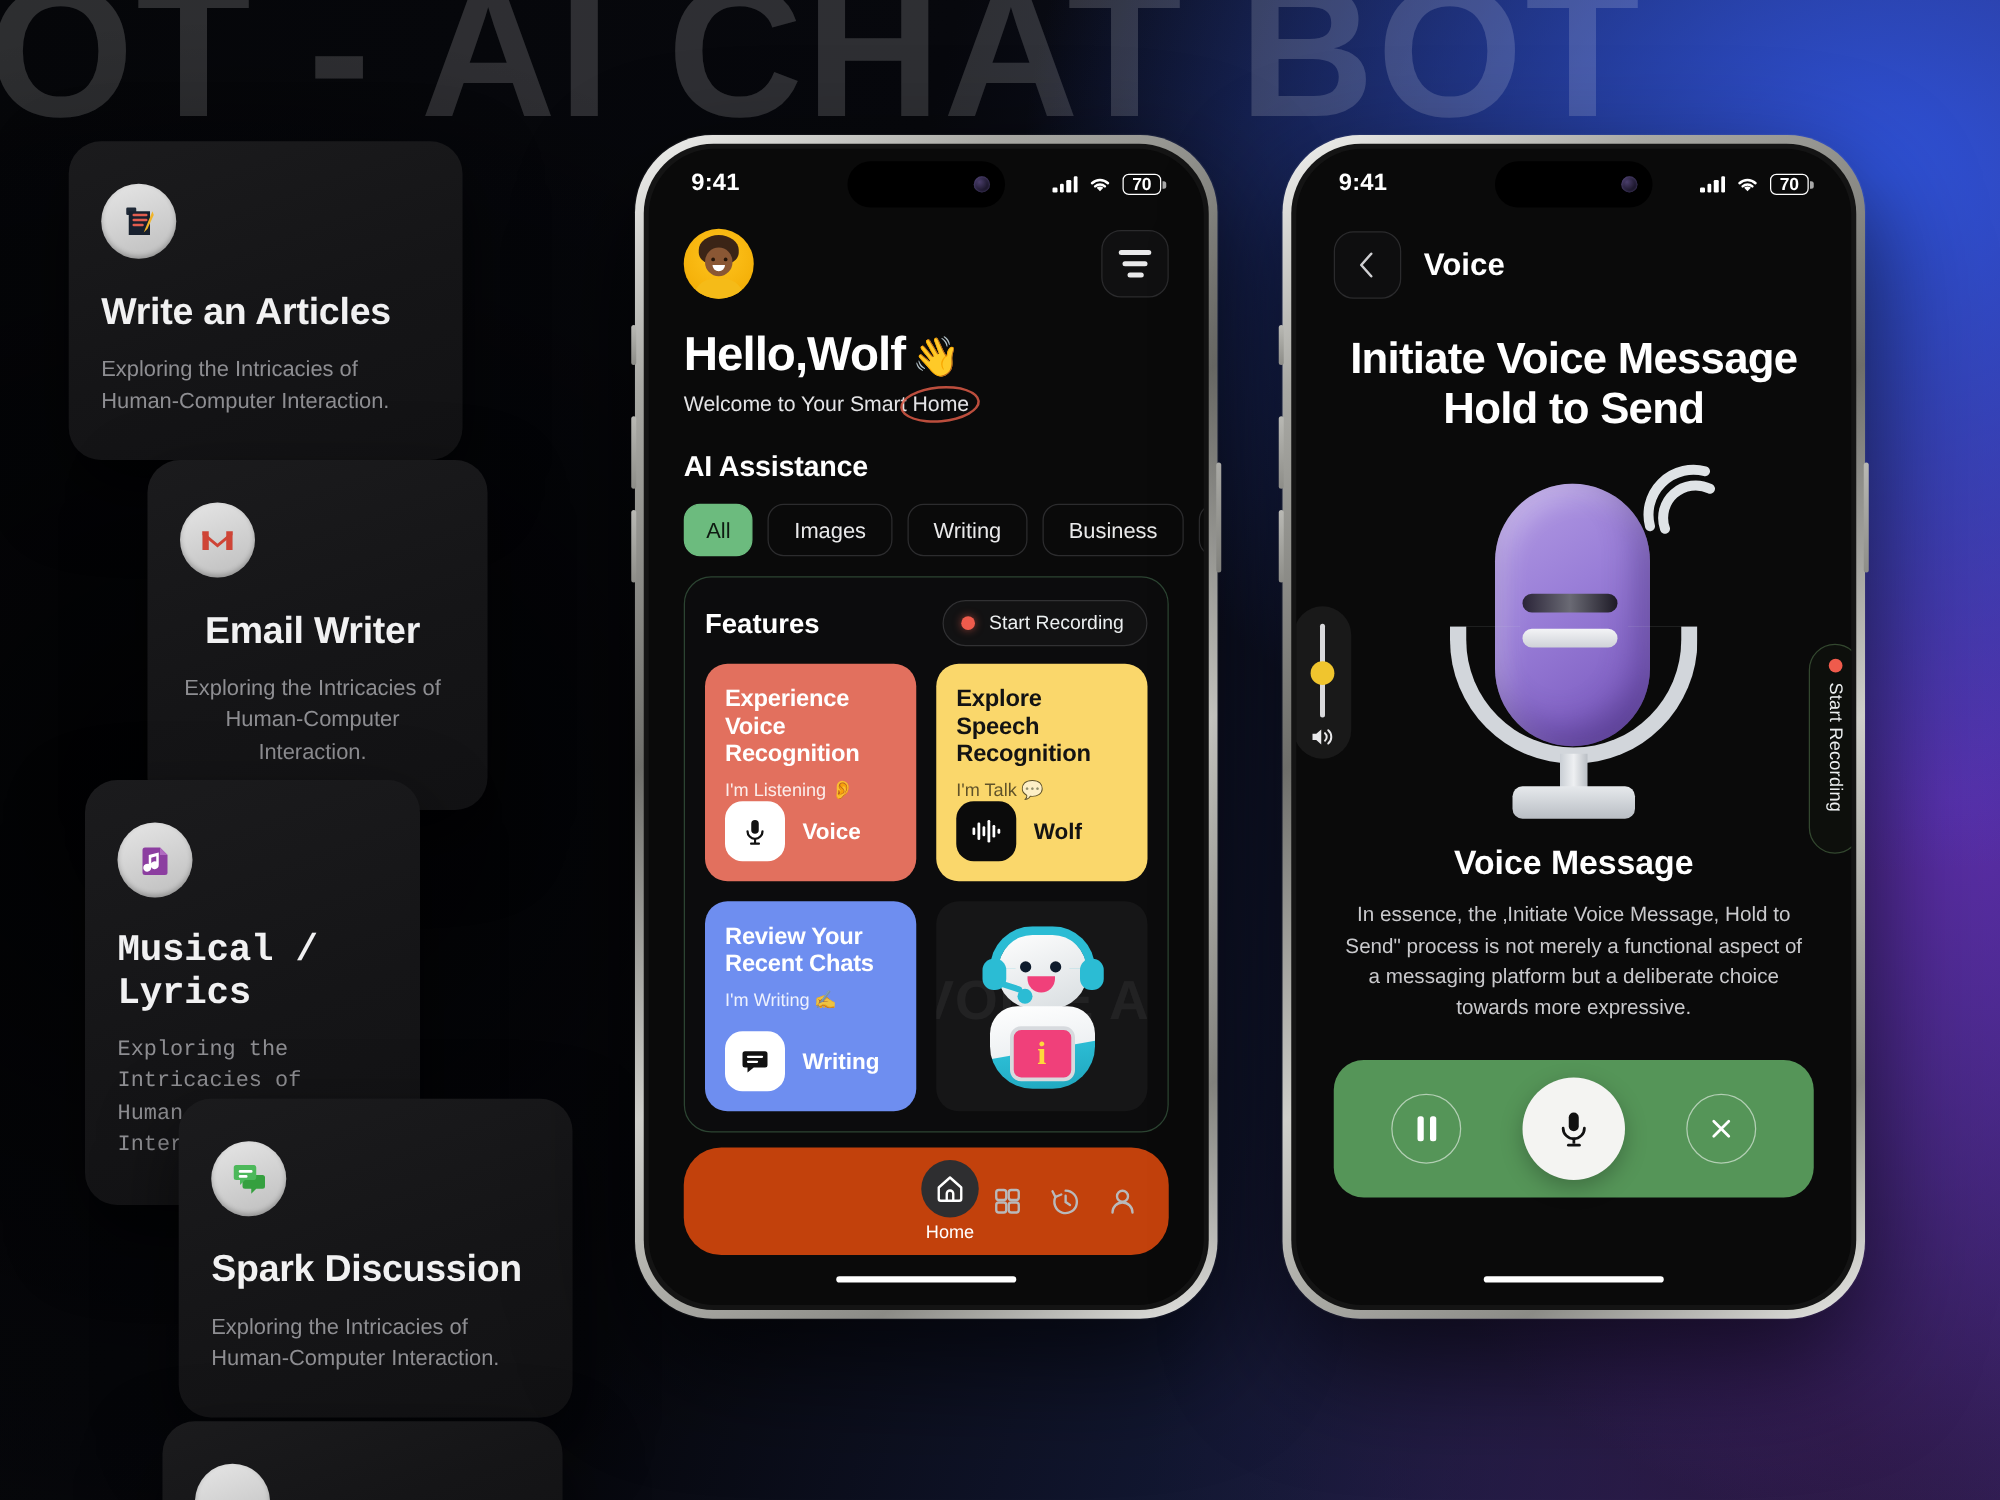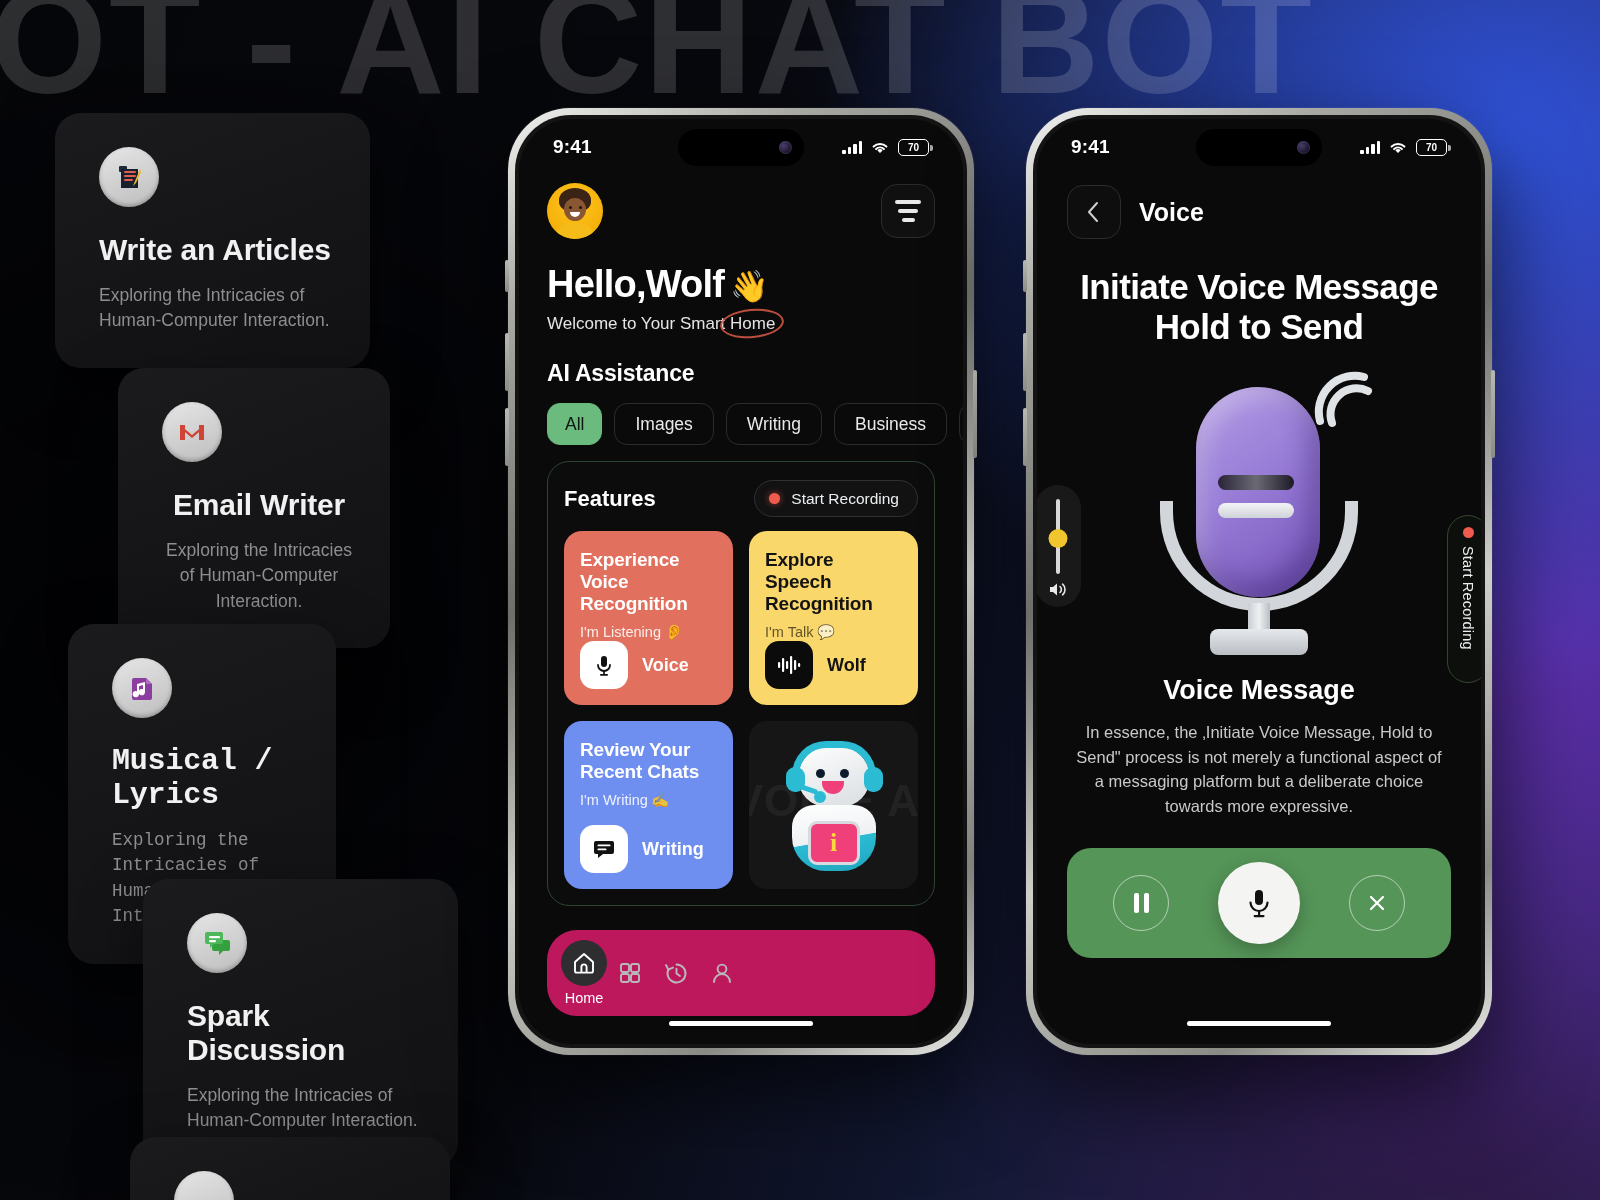--- a/index.html
+++ b/index.html
@@ -47,21 +47,21 @@
     background: radial-gradient(1000px 900px at 180px 640px, rgba(0,0,0,0.72) 0%, rgba(0,0,0,0) 70%);
     pointer-events: none;
   }
 
   
   .left-cards { position: absolute; top: 0; left: 0; width: 520px; height: 1200px; }
   .fcard {
     position: absolute;
     background: linear-gradient(160deg, #1b1b1d 0%, #151517 55%, #121214 100%);
     border-radius: 26px;
-    padding: 34px 34px 34px 44px;
+    padding: 34px 34px 34px 26px;
     box-shadow: 0 24px 60px rgba(0,0,0,0.55);
   }
   .fcard .ic {
     width: 60px; height: 60px; border-radius: 50%;
     background: linear-gradient(160deg,#e6e6e6,#bdbdbd);
     display: flex; align-items: center; justify-content: center;
     box-shadow: inset 0 -2px 4px rgba(0,0,0,0.25);
     margin-bottom: 26px;
   }
   .fcard h3 {
@@ -135,21 +135,21 @@
   }
   .status .right { margin-left: auto; display: flex; align-items: center; gap: 8px; }
   .bars { display: flex; align-items: flex-end; gap: 2px; height: 13px; }
   .bars i { width: 3.4px; background: #fff; border-radius: 1px; display:block; }
   .bars i:nth-child(1){height:4px} .bars i:nth-child(2){height:7px}
   .bars i:nth-child(3){height:10px} .bars i:nth-child(4){height:13px}
   .batt {
     width: 31px; height: 17px; border: 1.8px solid #fff; border-radius: 5px;
     display:flex; align-items:center; justify-content:center; position: relative;
   }
-  .batt span { font-size: 10px; font-weight: 700; color: #fff; }
+  .batt span { font-size: 14px; font-weight: 700; color: #fff; }
   .batt::after {
     content:''; position:absolute; right:-4.5px; top: 5px;
     width: 2.5px; height: 6px; background: rgba(255,255,255,0.65); border-radius: 0 2px 2px 0;
   }
 
   
   .pa-body { padding: 8px 28px 0 28px; }
   .pa-top { display: flex; align-items: center; justify-content: space-between; }
   .avatar {
     width: 56px; height: 56px; border-radius: 50%;
@@ -242,23 +242,23 @@
   .robot .ear { position:absolute; width:19px; height:25px; border-radius:9px; background:#2bbcd4; top:28px; }
   .robot .ear.l{left:8px} .robot .ear.r{left:86px}
   .robot .mic { position:absolute; left:22px; top:48px; width:18px; height:5px; border-radius:3px; background:#2bbcd4; transform:rotate(18deg); }
   .robot .micball { position:absolute; left:36px; top:52px; width:12px; height:12px; border-radius:50%; background:#2bbcd4; }
   .robot .body { position:absolute; left:14px; top:66px; width:84px; height:66px; border-radius:22px 22px 34px 34px; background:linear-gradient(170deg,#ffffff 0%,#eef1f3 52%,#2bbcd4 53%,#1fa5bd 100%); }
   .robot .panel { position:absolute; left:30px; top:82px; width:52px; height:44px; border-radius:9px; background:#f0407a; border:3px solid #d7dade; display:flex; align-items:center; justify-content:center; }
   .robot .panel b { color:#ffd93b; font-size:26px; font-family:"Liberation Serif", serif; }
 
   
   .navbar {
-    position:absolute; left: 28px; right: 28px; bottom: 28px;
-    height: 86px; border-radius: 30px; background:#be185d;
-    display:flex; align-items:center; justify-content: flex-start; padding: 0 14px;
+    position:absolute; left: 28px; right: 28px; bottom: 40px;
+    height: 86px; border-radius: 30px; background:#c2410c;
+    display:flex; align-items:center; justify-content: flex-end; padding: 0 14px;
   }
   .nav-item { display:flex; flex-direction:column; align-items:center; gap:4px; }
   .nav-item .circ {
     width: 46px; height:46px; border-radius:50%; display:flex; align-items:center; justify-content:center;
   }
   .nav-item.active .circ { background:#2e2e30; }
   .nav-item .lbl { font-size: 14.5px; color:#fff; font-weight:500; }
   .home-ind {
     position:absolute; left:50%; transform:translateX(-50%); bottom: 18px;
     width: 144px; height: 5px; border-radius: 3px; background:#fff;

